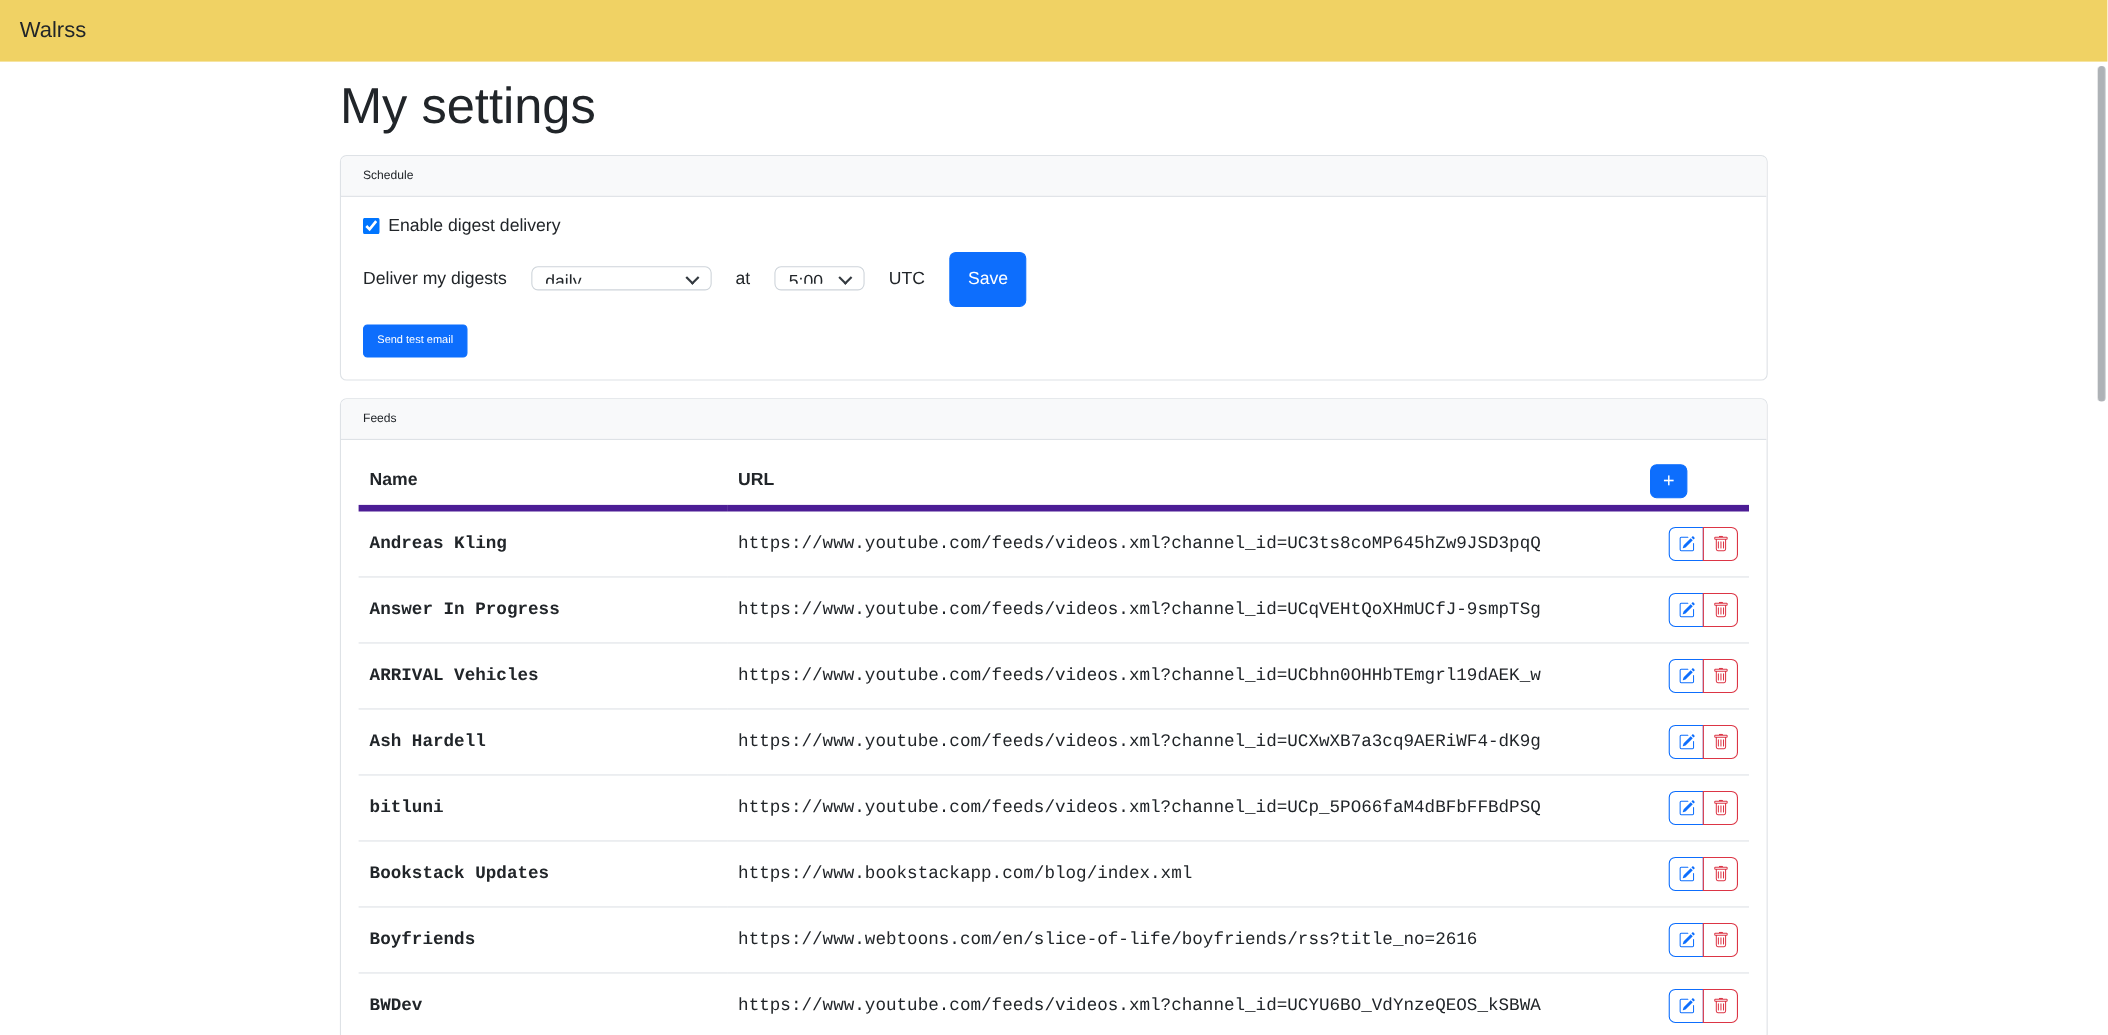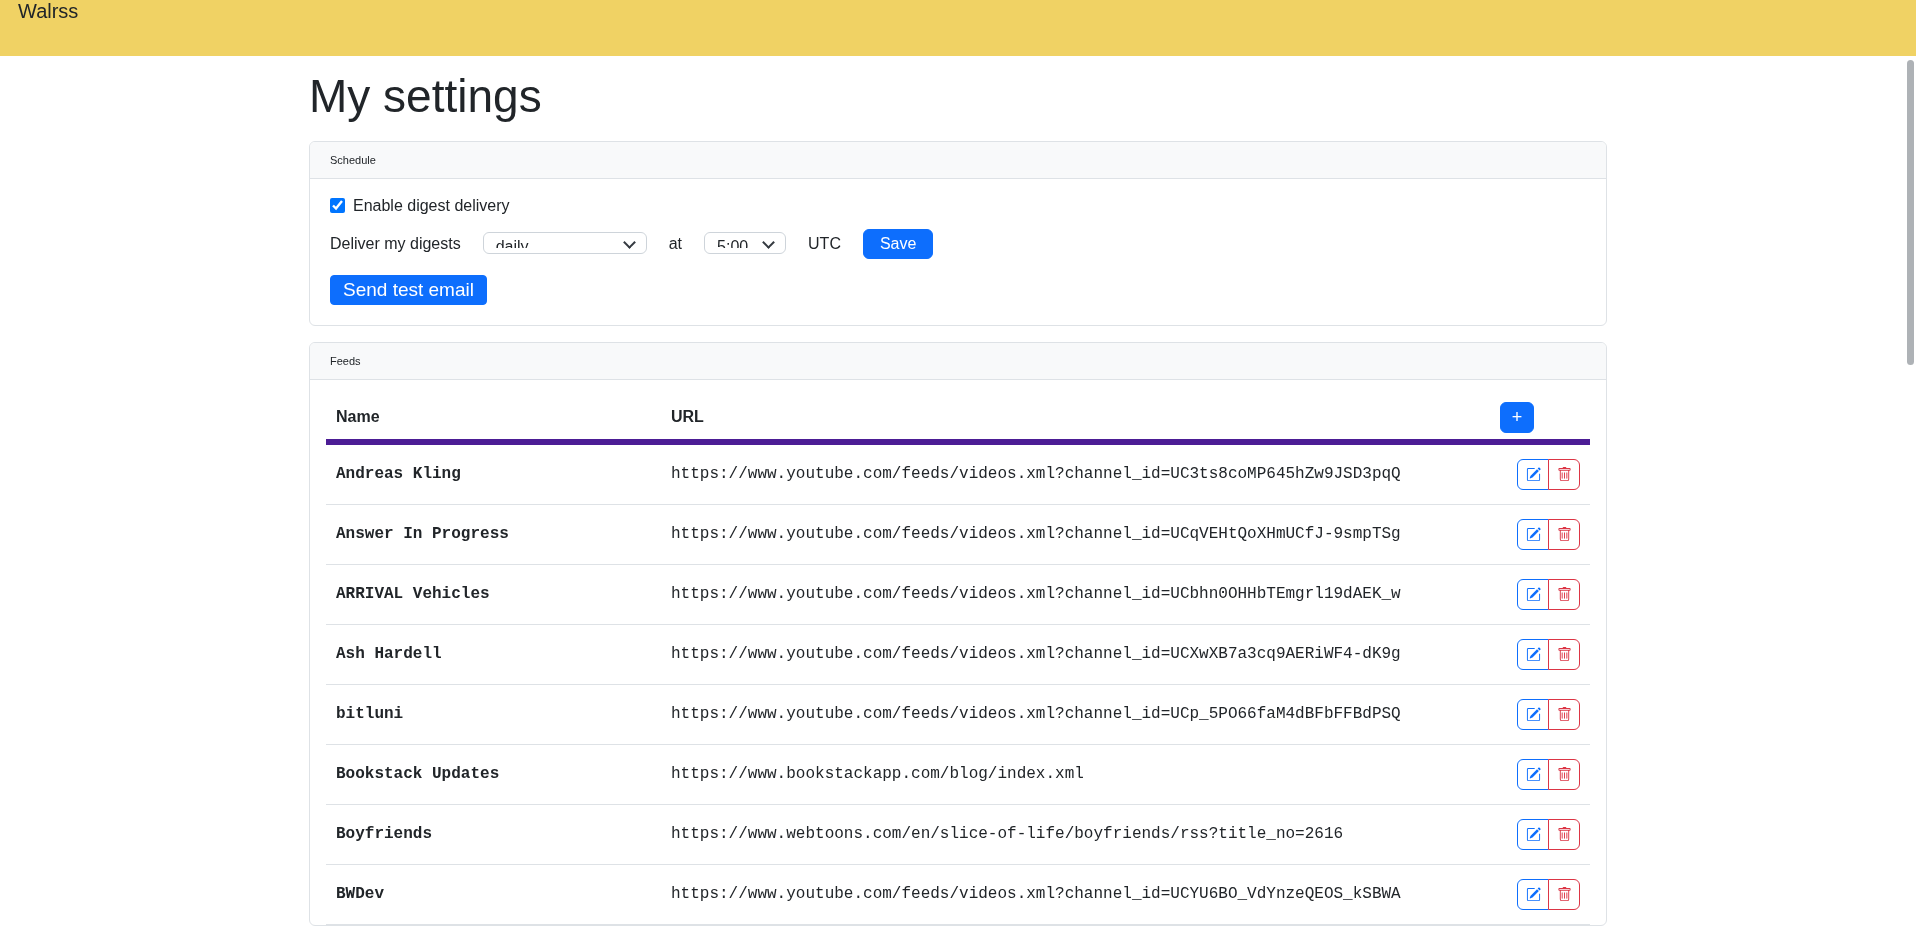--- a/index.html
+++ b/index.html
@@ -9,20 +9,21 @@
     overflow: hidden;
     background: #ffffff;
     font-family: "Liberation Sans", "DejaVu Sans", sans-serif;
     color: #212529;
   }
   
   .navbar {
     height: 56px;
     background: #F0D264;
     display: flex;
+    align-items: center;
     padding: 0 18px;
   }
   .brand {
     font-size: 20px;
     color: #212529;
     text-decoration: none;
     cursor: pointer;
   }
   
   .container {
@@ -88,24 +89,24 @@
     display: inline-flex;
     align-items: center;
     justify-content: center;
   }
   .btn-primary {
     background: #0D6EFD;
     border: 1px solid #0D6EFD;
     color: #fff;
     font-size: 16px;
     padding: 0 16px;
-    height: 30px;
+    height: 50px;
   }
   .btn-sm {
-    font-size: 19px;
+    font-size: 10px;
     height: 30px;
     padding: 0 12px;
     border-radius: 4px;
     margin-top: 16px;
   }
   
   .card-body-table { padding: 16px 16px 0 16px; }
   table.feeds { width: 100%; border-collapse: collapse; font-size: 16px; }
   table.feeds th {
     text-align: left;

